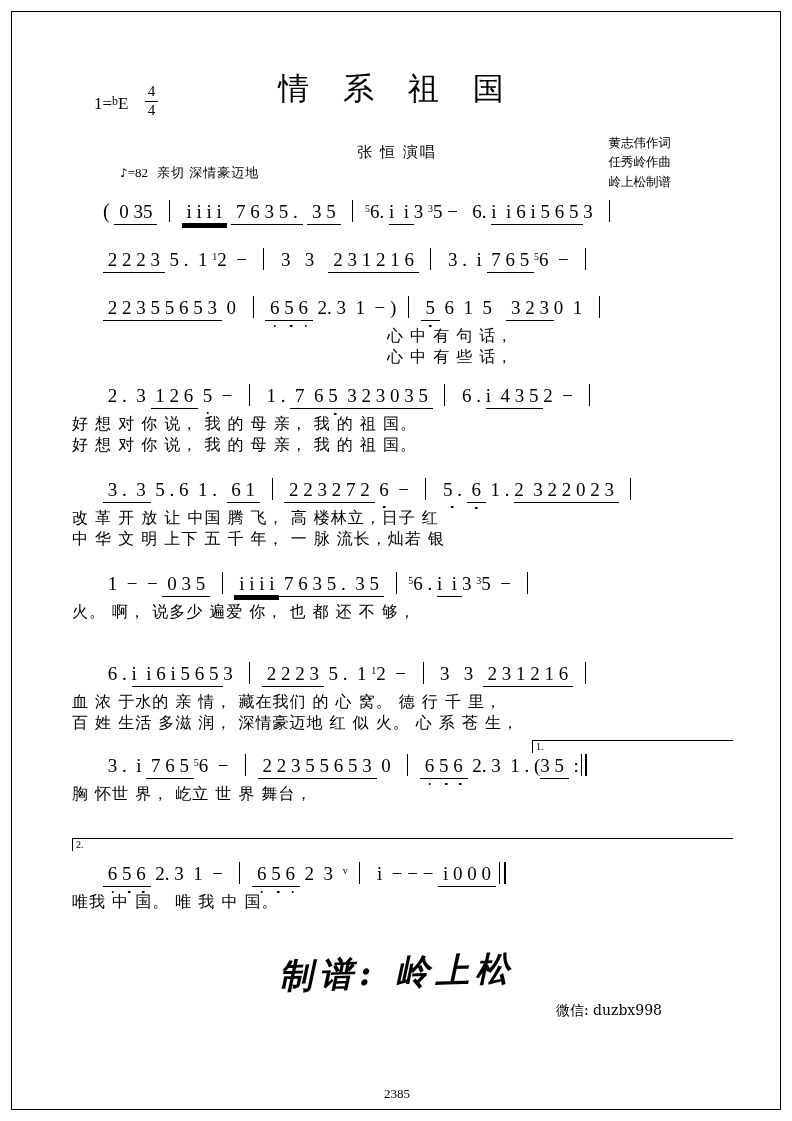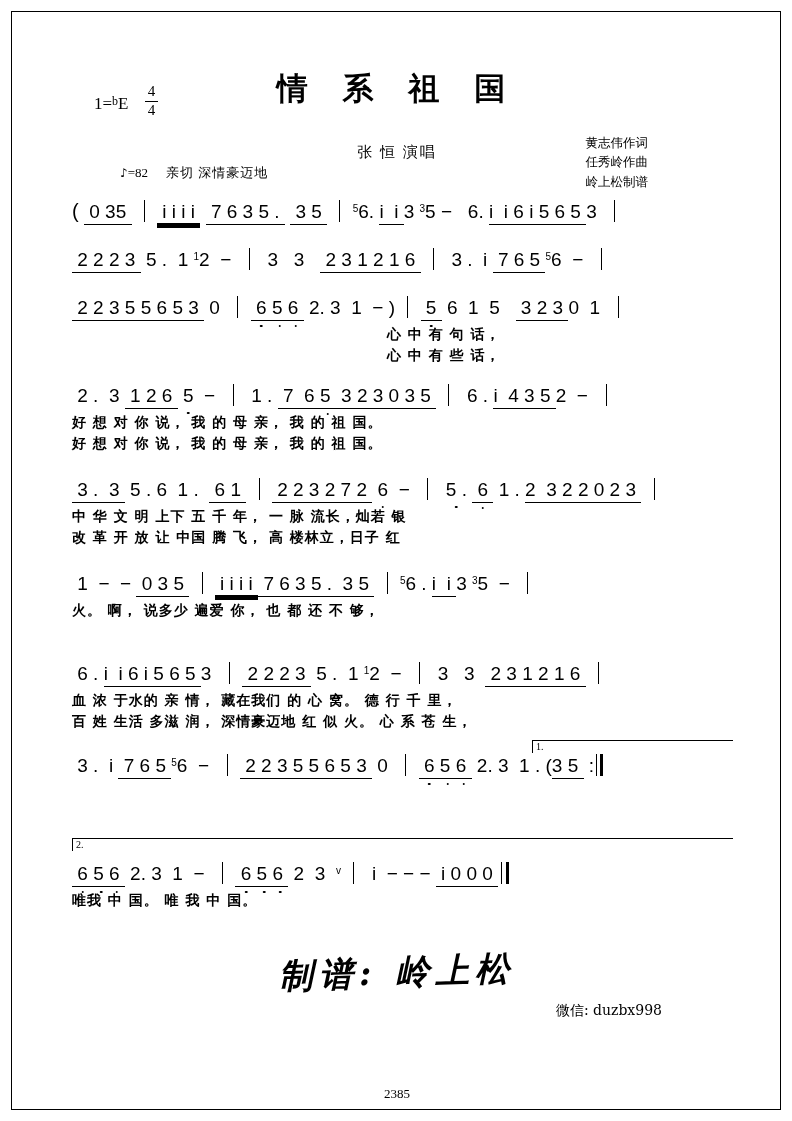--- a/index.html
+++ b/index.html
@@ -28,21 +28,21 @@
     background: #ffffff;
   }
   .title {
     position: absolute;
     left: 0;
     top: 56px;
     width: 770px;
     text-align: center;
     font-family: "DejaVu Serif", serif;
     font-size: 31px;
-    font-weight: bold;
+    font-weight: normal;
     letter-spacing: 12px;
     color: #000;
   }
   .keysig {
     position: absolute;
     left: 82px;
     top: 82px;
     font-size: 17px;
     font-family: "Liberation Serif", serif;
   }
@@ -63,61 +63,61 @@
     position: absolute;
     left: 0;
     top: 131px;
     width: 770px;
     text-align: center;
     font-size: 15px;
     letter-spacing: 2px;
   }
   .credits {
     position: absolute;
-    right: 132px;
+    right: 109px;
     top: 122px;
     font-size: 12.5px;
     line-height: 1.55;
     text-align: left;
   }
   .tempo {
     position: absolute;
     left: 108px;
     top: 152px;
     font-size: 13px;
   }
   .tempo .note { font-family: "DejaVu Sans", sans-serif; font-size: 12px; }
-  .tempo .expr { margin-left: 18px; letter-spacing: 1px; }
+  .tempo .expr { margin-left: 9px; letter-spacing: 1px; }
 
   
   .system {
     position: absolute;
     left: 60px;
     width: 660px;
   }
   .notes {
     position: relative;
     height: 30px;
-    font-family: Liberation Sans, sans-serif;
+    font-family: Liberation Serif, serif;
     font-size: 19px;
     letter-spacing: 0px;
     white-space: nowrap;
+    margin-left: 31px;
   }
   .notes span.n {
     display: inline-block;
     position: relative;
   }
   .lyricline {
     position: relative;
     height: 21px;
-    font-size: 14px;
+    font-size: 16px;
     letter-spacing: 1px;
     white-space: nowrap;
     font-family: "DejaVu Serif", serif;
-    font-weight: bold;
   }
   .sup { font-size: 10px; vertical-align: 6px; }
   .paren { font-size: 20px; }
   .bar1 { display:inline-block; width:1px; background:#000; height:22px; vertical-align:-4px; margin:0 7px; }
   .under { border-bottom: 1.2px solid #000; padding-bottom: 1px; }
   .under2 { box-shadow: 0 2px 0 0 #000, 0 5px 0 0 #000; }
   .dotbelow::after {
     content: "";
     position: absolute;
     left: 50%;
@@ -255,22 +255,22 @@
 
     <div class="system" style="top:466px;">
       <div class="notes">
         <span class="n under">&nbsp;3&nbsp;.&nbsp;&nbsp;3&nbsp;</span><span class="n">&nbsp;5&nbsp;.&nbsp;6&nbsp;&nbsp;1&nbsp;.&nbsp;&nbsp;</span><span class="n under">&nbsp;6&nbsp;1&nbsp;</span>
         <span class="bar1"></span>
         <span class="n under">&nbsp;2&nbsp;2&nbsp;</span><span class="n under">3&nbsp;2&nbsp;</span><span class="n under">7&nbsp;2&nbsp;</span><span class="n dotbelow">&nbsp;6&nbsp;</span><span class="n">&nbsp;−&nbsp;</span>
         <span class="bar1"></span>
         <span class="n dotbelow">&nbsp;5&nbsp;.&nbsp;</span><span class="n under dotbelow">&nbsp;6&nbsp;</span><span class="n">&nbsp;1&nbsp;.&nbsp;</span><span class="n under">2&nbsp;&nbsp;3&nbsp;2&nbsp;</span><span class="n under">2&nbsp;0&nbsp;2&nbsp;3&nbsp;</span>
         <span class="bar1"></span>
       </div>
+      <div class="lyricline">改 革 开  放 让  中国 腾   飞，  高 楼林立，日子 红</div>
       <div class="lyricline">中 华 文  明      上下 五 千 年，  一 脉 流长，灿若 银</div>
-      <div class="lyricline">改 革 开  放 让  中国 腾   飞，  高 楼林立，日子 红</div>
     </div>
 
     <div class="system" style="top:560px;">
       <div class="notes">
         <span class="n">&nbsp;1&nbsp;&nbsp;−&nbsp;&nbsp;−&nbsp;</span><span class="n under">&nbsp;0&nbsp;3&nbsp;5&nbsp;</span>
         <span class="bar1"></span>
         <span class="n under2">&nbsp;i&nbsp;i&nbsp;i&nbsp;i&nbsp;</span><span class="n under">&nbsp;7&nbsp;6&nbsp;</span><span class="n under">3&nbsp;5&nbsp;.&nbsp;</span><span class="n under">&nbsp;3&nbsp;5&nbsp;</span>
         <span class="bar1"></span>
         <span class="sup">5</span><span class="n">6&nbsp;.&nbsp;</span><span class="n under">i&nbsp;&nbsp;i&nbsp;</span><span class="n">3&nbsp;</span><span class="sup">3</span><span class="n">5&nbsp;&nbsp;−&nbsp;</span>
         <span class="bar1"></span>
@@ -294,20 +294,21 @@
     <div class="system" style="top:742px;">
       <div class="repeat-box" style="left:460px; top:-14px; width:200px;"></div>
       <div class="repeat-label" style="left:464px; top:-13px;">1.</div>
       <div class="notes">
         <span class="n">&nbsp;3&nbsp;.&nbsp;&nbsp;i&nbsp;</span><span class="n under">&nbsp;7&nbsp;6&nbsp;5&nbsp;</span><span class="sup">5</span><span class="n">6&nbsp;&nbsp;−&nbsp;</span>
         <span class="bar1"></span>
         <span class="n under">&nbsp;2&nbsp;2&nbsp;</span><span class="n under">3&nbsp;5&nbsp;5&nbsp;6&nbsp;</span><span class="n under">5&nbsp;3&nbsp;</span><span class="n">&nbsp;0&nbsp;</span>
         <span class="bar1"></span>
         <span class="n under dotbelow">&nbsp;6&nbsp;</span><span class="n under dotbelow">5&nbsp;</span><span class="n under dotbelow">6&nbsp;</span><span class="n">&nbsp;2.&nbsp;3&nbsp;&nbsp;1&nbsp;.&nbsp;(</span><span class="n under">3&nbsp;5&nbsp;</span><span class="n">&nbsp;:</span><span class="bar1" style="margin:0 2px;"></span><span class="bar1" style="margin:0 1px; width:2.5px;"></span>
       </div>
+      <div class="lyricline">胸 怀世  界，    屹立 世 界  舞台，</div>
     </div>
 
     <div class="system" style="top:836px;">
       <div class="repeat-box" style="left:0px; top:-10px; width:660px;"></div>
       <div class="repeat-label" style="left:4px; top:-9px;">2.</div>
       <div class="notes" style="margin-top:14px;">
         <span class="n under dotbelow">&nbsp;6&nbsp;</span><span class="n under dotbelow">5&nbsp;</span><span class="n under dotbelow">6&nbsp;</span><span class="n">&nbsp;2.&nbsp;3&nbsp;&nbsp;1&nbsp;&nbsp;−&nbsp;</span>
         <span class="bar1"></span>
         <span class="n under dotbelow">&nbsp;6&nbsp;</span><span class="n under dotbelow">5&nbsp;</span><span class="n under dotbelow">6&nbsp;</span><span class="n">&nbsp;2&nbsp;&nbsp;3&nbsp;</span><span class="sup">&nbsp;&nbsp;v</span>
         <span class="bar1"></span>

